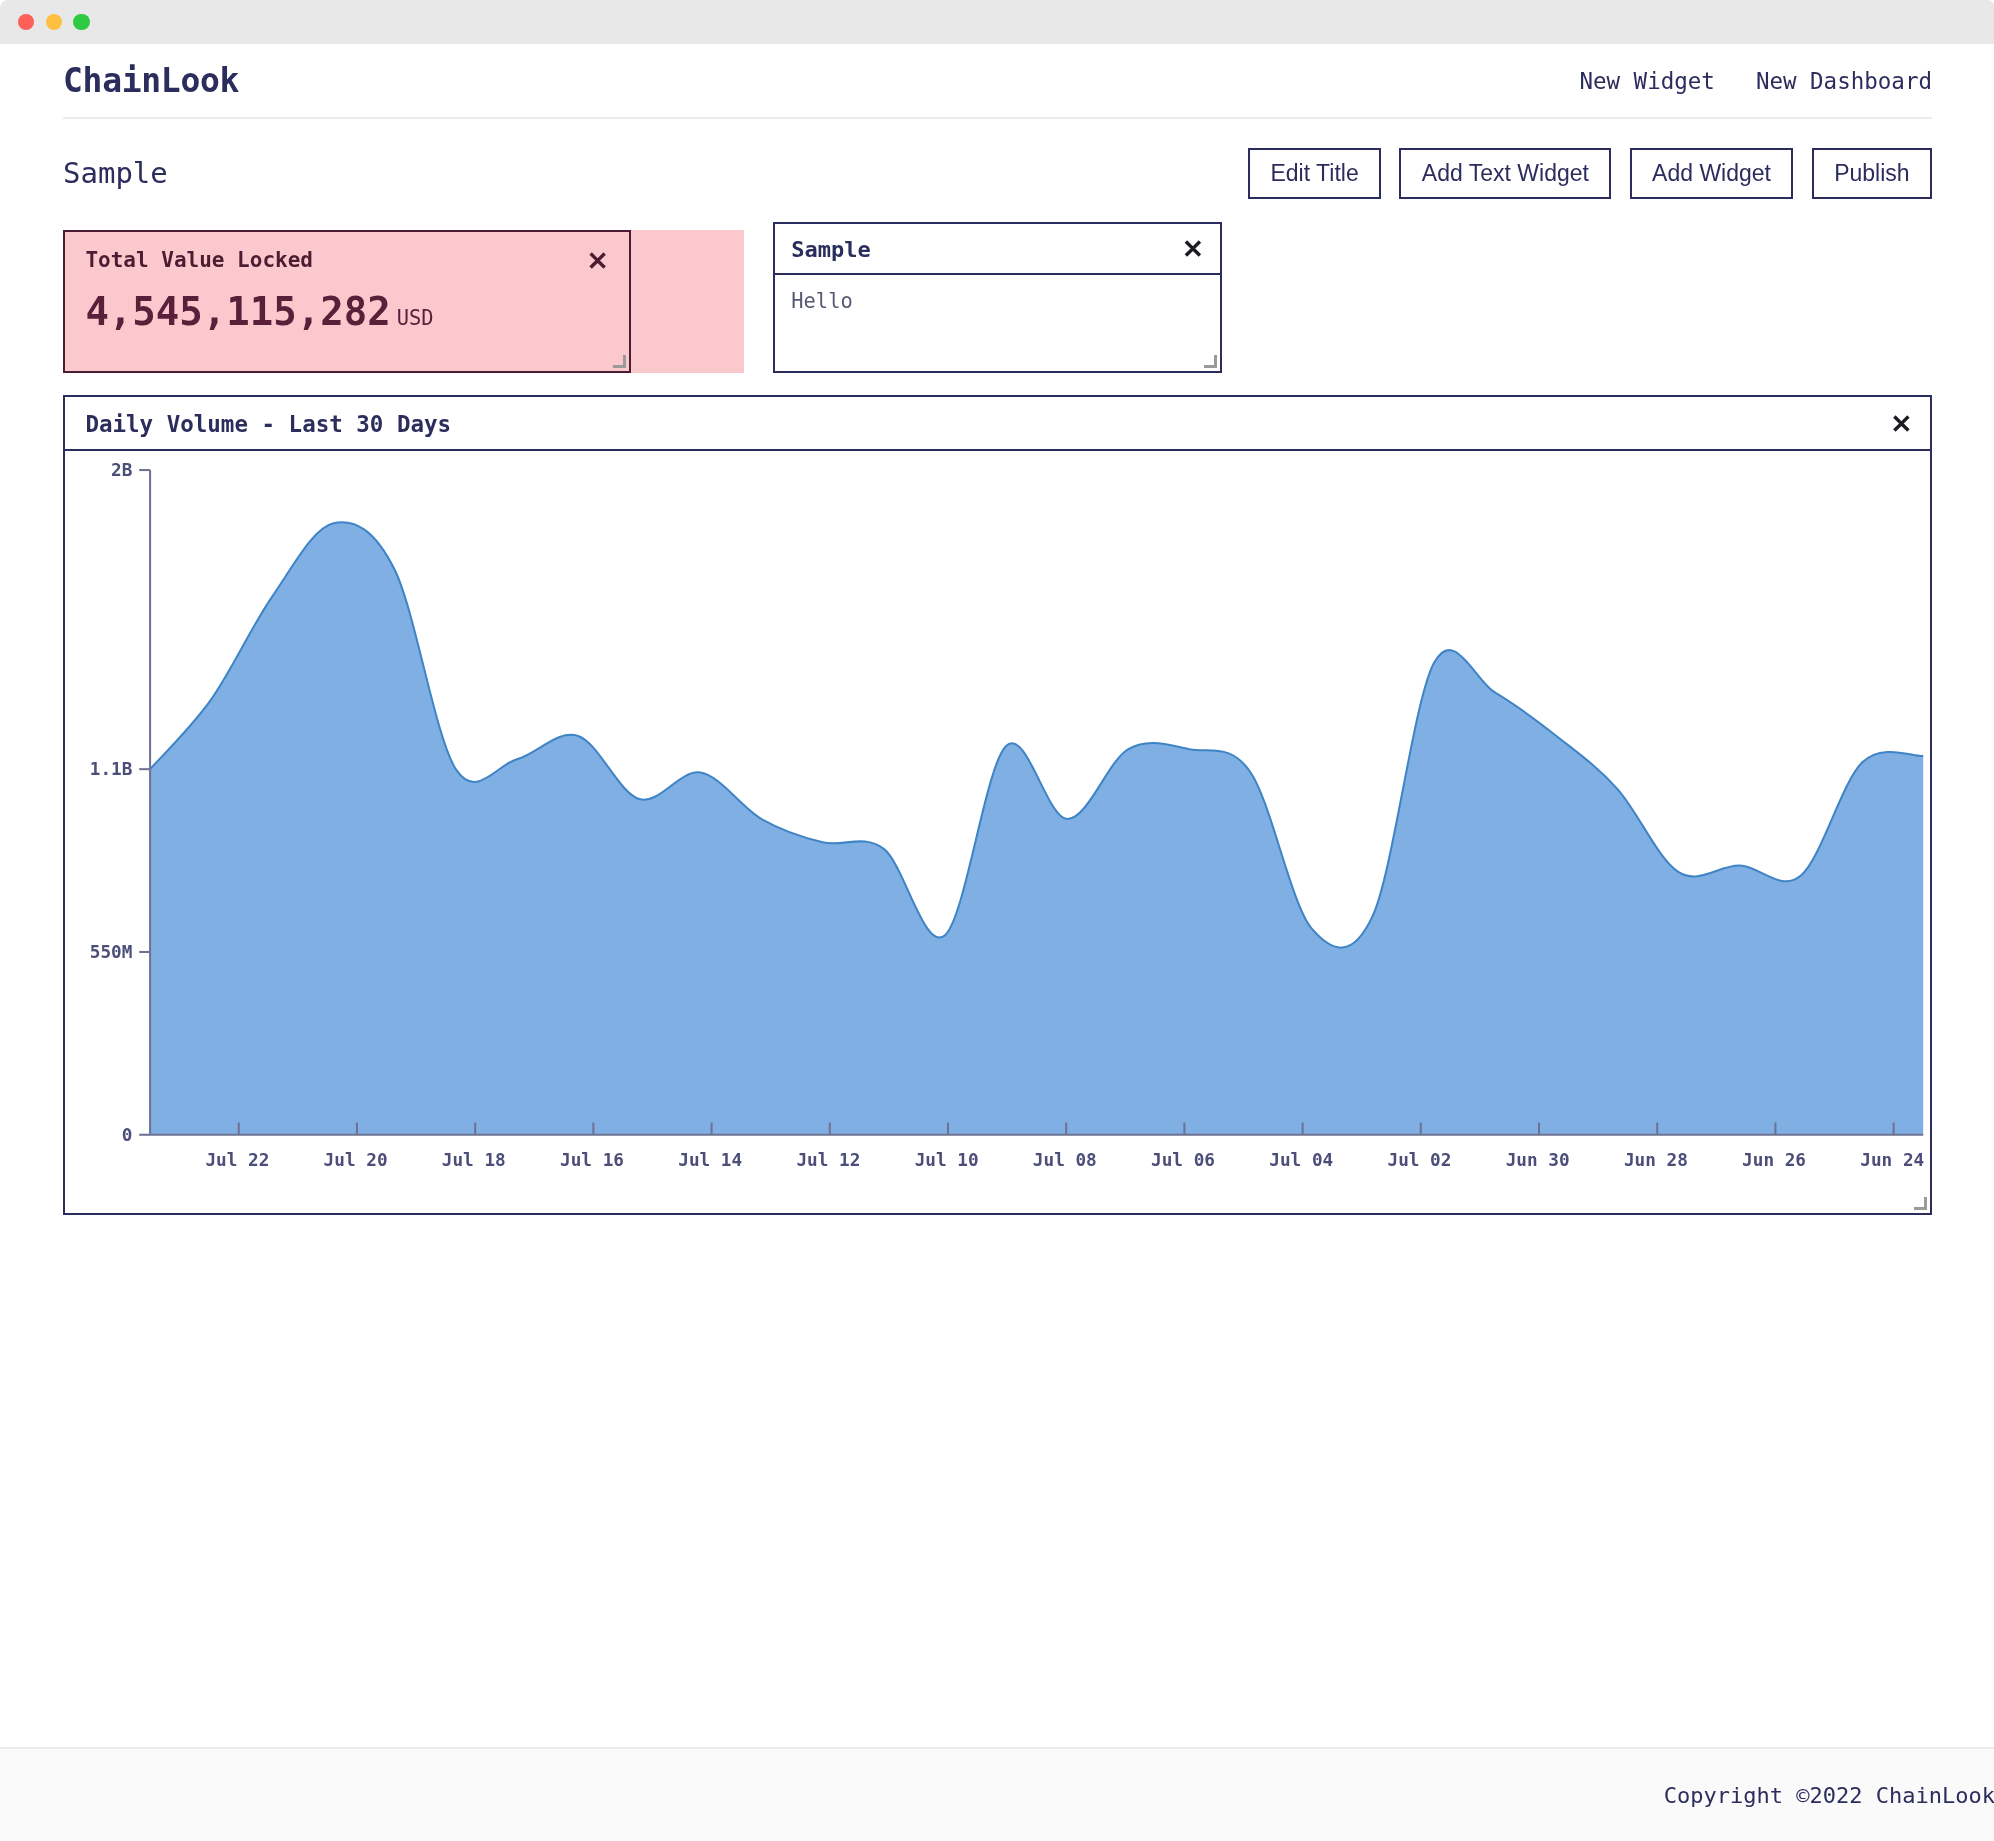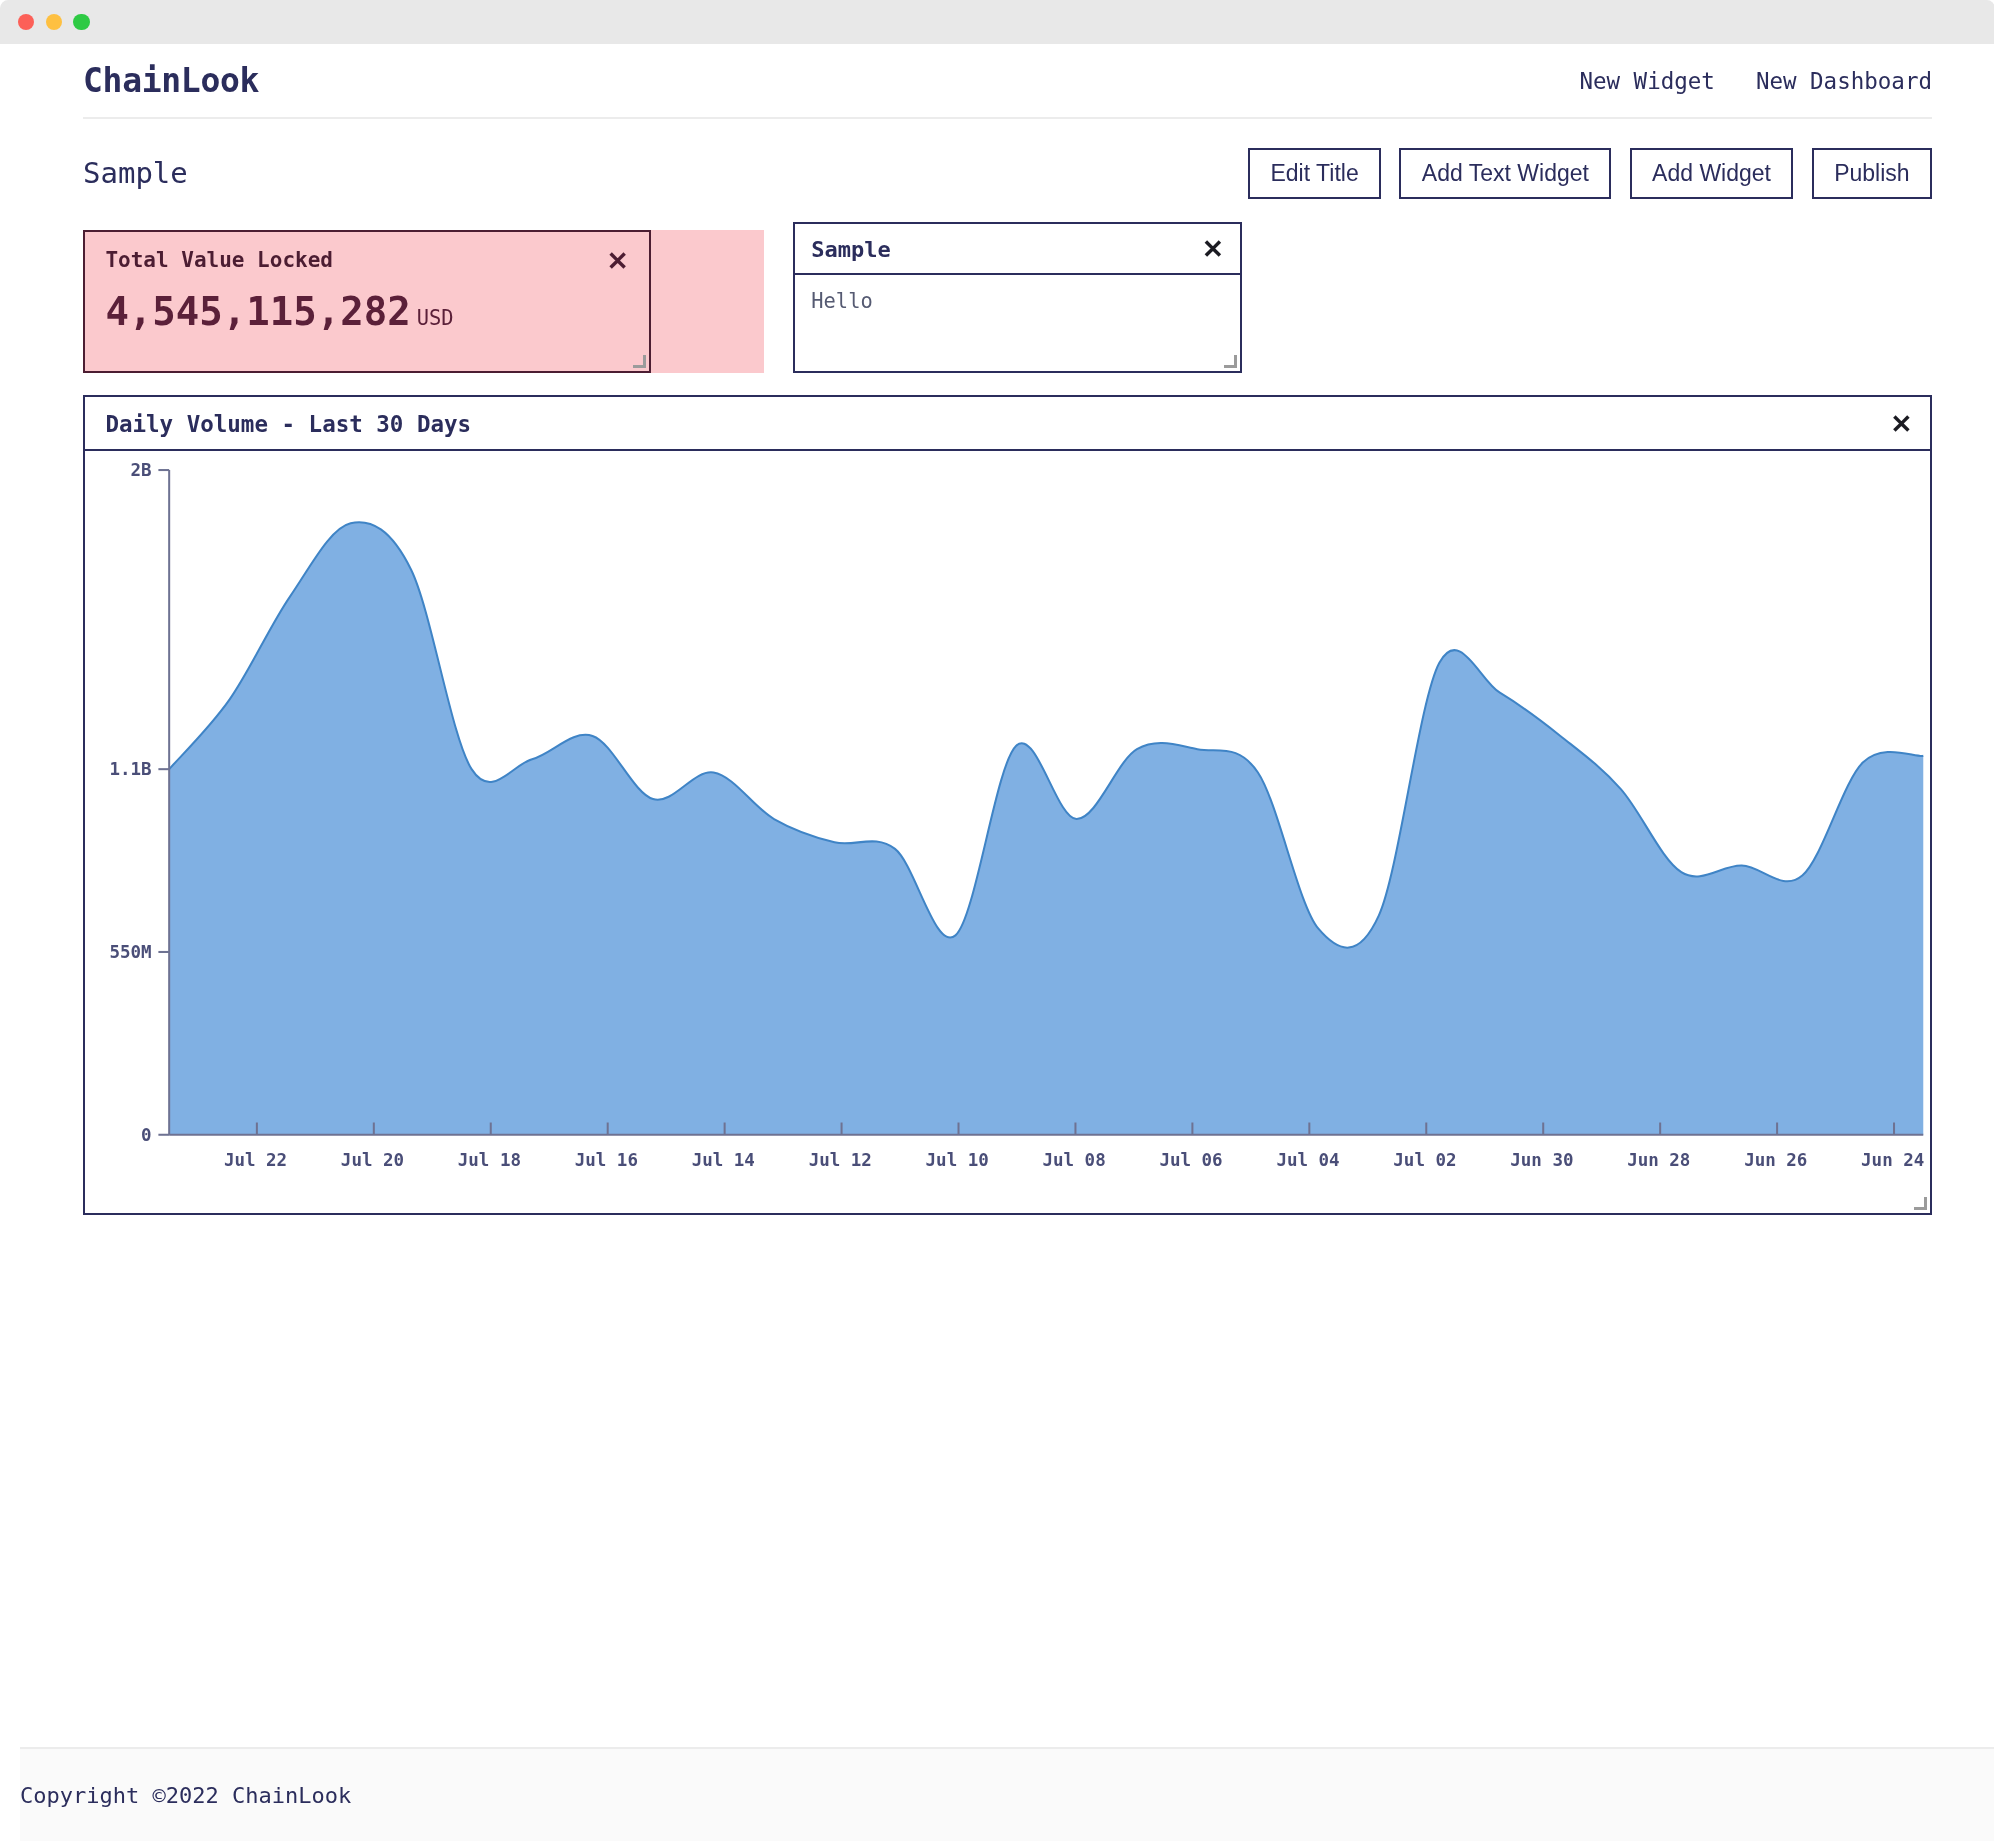--- a/index.html
+++ b/index.html
@@ -27,21 +27,20 @@
   .dot.yellow { background: #fec041; }
   .dot.green { background: #2eca44; }
 
   
   .page {
     width: 1995px;
     height: 1798px;
     background: #ffffff;
     display: flex;
     flex-direction: column;
-    padding-left: 20px;
   }
   .content {
     flex: 1;
     padding: 0 63px;
   }
 
   
   header.site-header {
     display: flex;
     align-items: center;
@@ -236,21 +235,21 @@
     fill: #4a4e78;
   }
 
   
   footer.site-footer {
     height: 95px;
     background: #fafafa;
     border-top: 2px solid #ececec;
     display: flex;
     align-items: center;
-    justify-content: flex-start;
+    justify-content: flex-end;
   }
   .copyright {
     font-size: 22px;
     color: #2b2d5c;
   }
 </style>
 </head>
 <body>
 
 <div class="browser-chrome">

